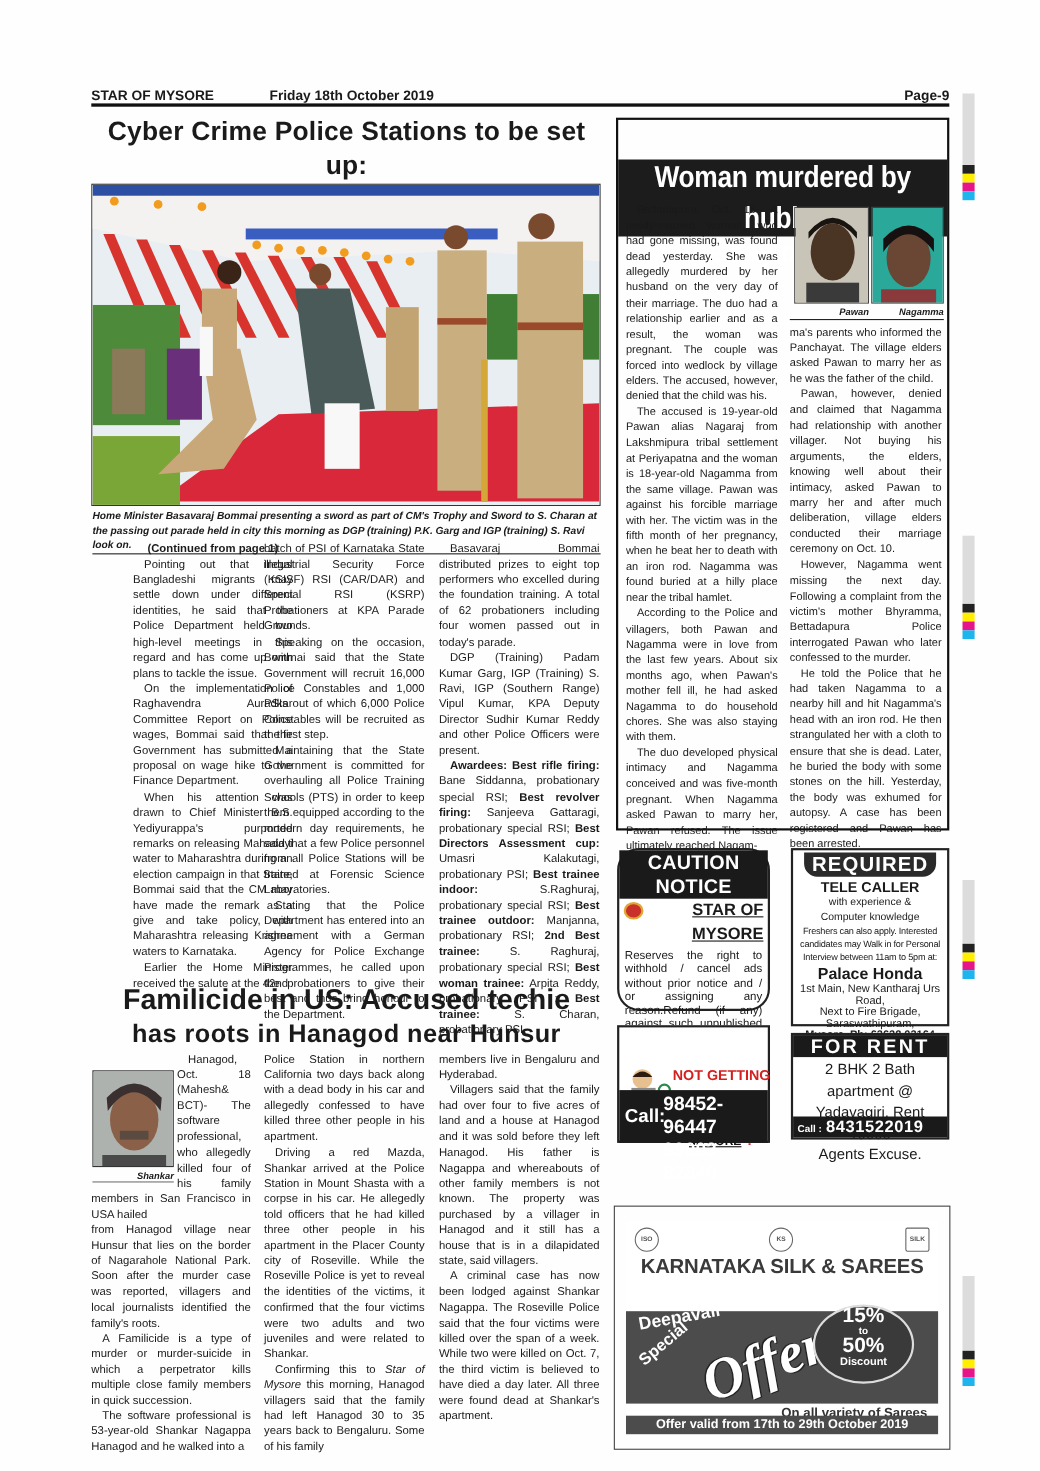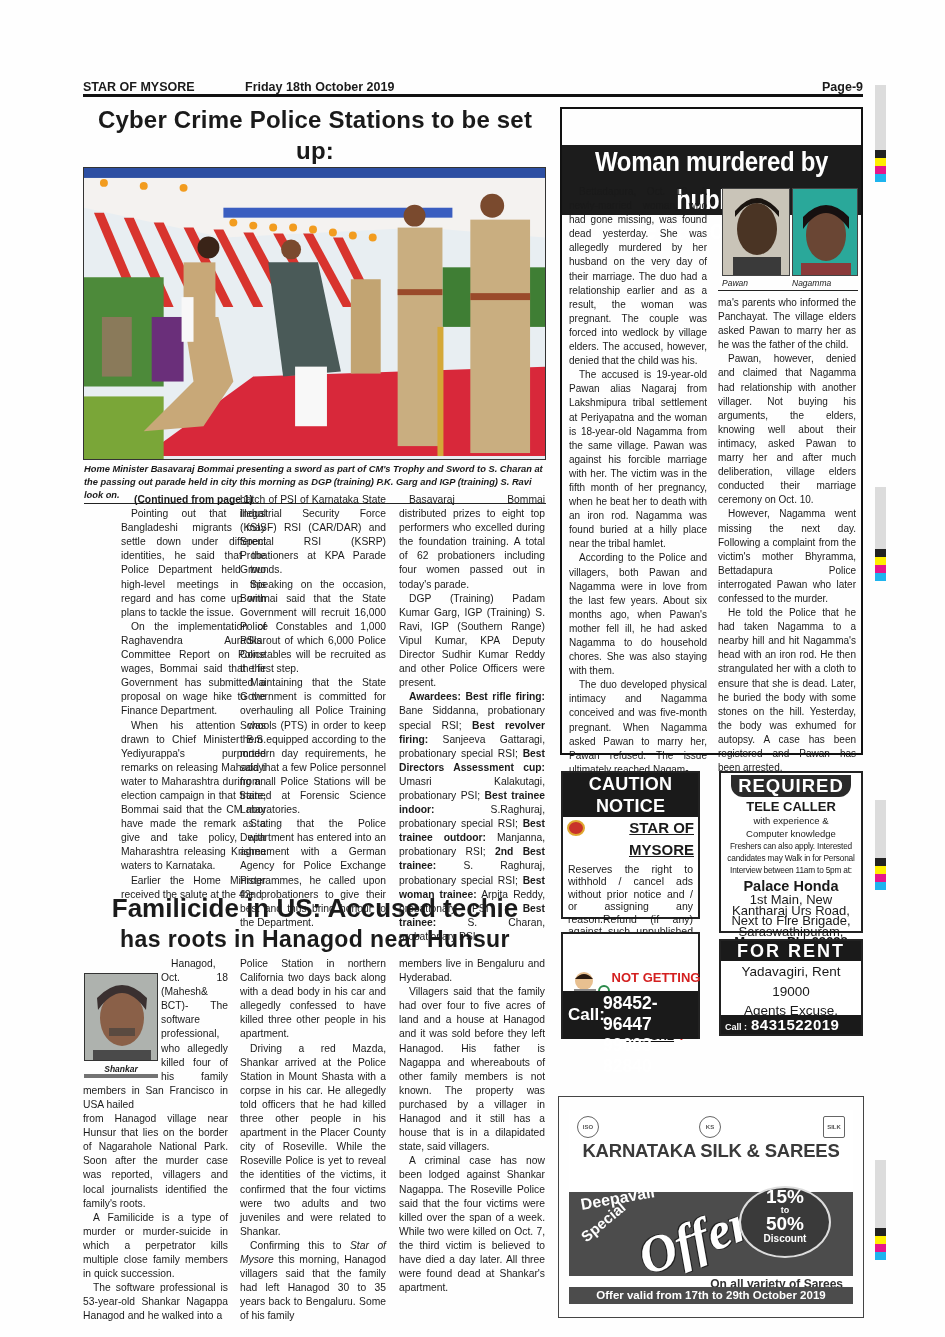--- a/index.html
+++ b/index.html
@@ -33,35 +33,35 @@
 
   .col { position: absolute; font-size: 10.3px; line-height: 14.1px; text-align: justify; }
   .col p { text-indent: 10px; }
   .col .cont { text-align: center; font-weight: bold; text-indent: 0; }
   .col b { font-weight: bold; }
 
   
   #box2 { left: 560px; top: 107px; width: 303px; height: 648px; border: 2px solid #111; }
   #box2 .head { position: absolute; left: 0; top: 0; width: 100%; height: 70px; background: #1c1c1c; color: #fff; text-align: center; font-weight: bold; font-size: 24px; line-height: 33px; padding-top: 2px; letter-spacing: -0.3px; font-family: "Liberation Sans", sans-serif; transform-origin: top center; margin-top: 36px; }
   .portrait { position: absolute; border: 1px solid #444; overflow: hidden; }
-  .portrait-label { position: absolute; font-size: 8.5px; font-style: italic; font-weight: normal; text-align: left; }
+  .portrait-label { position: absolute; font-size: 8.5px; font-style: italic; font-weight: bold; text-align: right; }
 
   
   .ad { position: absolute; border: 2px solid #222; background: #fff; }
   .ad-caution-title { background: #1a1a1a; color: #fff; font-weight: bold; font-size: 18px; text-align: center; line-height: 22px; letter-spacing: 0.2px; }
   .ad-som { font-weight: bold; font-size: 15px; text-decoration: underline; text-align: right; padding-right: 4px; line-height: 22px; }
   .ad-caution-body { font-size: 10.5px; line-height: 12.4px; padding: 2px 5px; text-align: justify; }
   .ad-caution-sign { font-size: 9.5px; font-weight: bold; text-align: right; padding-right: 6px; }
 
   .ad-required-title { margin: 2px 10px 0; background: #2a2a2a; color: #fff; font-weight: bold; font-size: 18.5px; text-align: center; line-height: 22px; border-radius: 0 0 12px 12px; letter-spacing: 1px; }
   .ad-req-role { font-weight: bold; font-size: 13px; text-align: center; line-height: 15px; margin-top: 2px; }
   .ad-req-sub { font-size: 9.5px; text-align: center; line-height: 13px; }
   .ad-req-body { font-size: 8.3px; text-align: center; line-height: 12px; letter-spacing: -0.2px; }
   .ad-req-company { font-weight: bold; font-size: 14.5px; text-align: center; line-height: 18px; margin-top: 1px; }
-  .ad-req-addr { font-size: 13px; text-align: center; line-height: 10.5px; }
+  .ad-req-addr { font-size: 10px; text-align: center; line-height: 10.5px; }
 
   .ad-ng-top { position: absolute; left: 0; top: 0; width: 100%; height: 57px; margin-top: 31px; }
   .ad-ng-text { position: absolute; left: 48px; top: 3px; width: 90px; text-align: center; color: #d42020; font-weight: bold; font-size: 13px; line-height: 19px; }
   .ad-ng-text .som { color: #111; text-decoration: underline; font-size: 11px; }
   .ad-ng-bottom { position: absolute; left: 0; top: 57px; width: 100%; height: 48px; background: #1a1a1a; color: #fff; }
   .ad-ng-call { position: absolute; left: 5px; top: 14px; font-weight: bold; font-size: 17px; }
   .ad-ng-nums { position: absolute; left: 40px; top: 2px; font-weight: bold; font-size: 17.5px; line-height: 21px; }
 
   .ad-rent-title { background: #1a1a1a; color: #fff; font-weight: bold; font-size: 18px; text-align: center; line-height: 20px; letter-spacing: 2px; }
   .ad-rent-body { font-size: 13.5px; text-align: center; line-height: 19.5px; padding-top: 1px; }
@@ -248,21 +248,21 @@
   <div class="portrait-label" style="left:230px; top:169px; width:66px;">Nagamma</div>
   <div class="abs" style="left:156px; top:181px; width:140px; border-top:1px solid #222;"></div>
   <div class="col" style="left:156px; top:187px; width:138px; font-size:10px; line-height:14.1px;">
     <p style="text-indent:0">ma's parents who informed the Panchayat. The village elders asked Pawan to marry her as he was the father of the child.</p>
     <p>Pawan, however, denied and claimed that Nagamma had relationship with another villager. Not buying his arguments, the elders, knowing well about their intimacy, asked Pawan to marry her and after much deliberation, village elders conducted their marriage ceremony on Oct. 10.</p>
     <p>However, Nagamma went missing the next day. Following a complaint from the victim's mother Bhyramma, Bettadapura Police interrogated Pawan who later confessed to the murder.</p>
     <p>He told the Police that he had taken Nagamma to a nearby hill and hit Nagamma's head with an iron rod. He then strangulated her with a cloth to ensure that she is dead. Later, he buried the body with some stones on the hill.  Yesterday, the body was exhumed for autopsy. A case has been registered and Pawan has been arrested.</p>
   </div>
 </div>
 
-<div class="ad" style="left:561px; top:771px; width:139px; height:148px;">
+<div class="ad" style="left:561px; top:771px; width:139px; height:148px;border-radius:20px;">
   <div class="ad-caution-title">CAUTION NOTICE</div>
   <div style="position:relative;">
     <span style="position:absolute; left:4px; top:3px; width:18px; height:16px; border-radius:50%; background:#c8322a; border:2px solid #e0a830;"></span>
     <div class="ad-som">STAR OF MYSORE</div>
   </div>
   <div class="ad-caution-body">Reserves the right to withhold / cancel ads without prior notice and / or assigning any reason.Refund (if any) against such unpublished ads must be claimed at the booking offices.</div>
   <div class="ad-caution-sign">— Management</div>
 </div>
 
 <div class="ad" style="left:719px; top:771px; width:144px; height:162px;">
@@ -299,20 +299,21 @@
     <div class="ad-ng-nums">
       <div>98452-96447</div>
       <div>99003-82840</div>
     </div>
   </div>
 </div>
 
 <div class="ad" style="left:719px; top:939px; width:144px; height:97px;">
   <div class="ad-rent-title">FOR RENT</div>
   <div class="ad-rent-body">
+    <div>2 BHK 2 Bath apartment @</div>
     <div>Yadavagiri, Rent 19000</div>
     <div>Agents Excuse.</div>
   </div>
   <div class="ad-rent-call">
     <span class="l">Call :</span><span class="n">8431522019</span>
   </div>
 </div>
 
 <div id="ad-silk" class="abs">
   <div class="inner">
@@ -344,21 +345,21 @@
 
 <div class="abs" style="left:84px; top:973px; width:74px; height:88px; border:1px solid #333; overflow:hidden;">
   <svg viewBox="0 0 74 88" width="74" height="88">
       <rect width="74" height="88" fill="#aeb2ae"></rect>
       <ellipse cx="37" cy="44" rx="22" ry="28" fill="#8a6048"></ellipse>
       <path d="M13,36 Q37,2 61,36 L62,24 Q37,-2 12,24Z" fill="#3a3030"></path>
       <rect x="24" y="54" width="26" height="8" fill="#5a4a40"></rect>
       <rect x="8" y="76" width="58" height="12" fill="#4a4a4a"></rect>
     </svg>
 </div>
-<div class="abs" style="left:84px; top:1064px; width:74px; font-size:8.5px; font-style:italic; font-weight:bold; text-align:center; border-bottom:4px solid #737373;">Shankar</div>
+<div class="abs" style="left:84px; top:1064px; width:74px; font-size:8.5px; font-style:italic; font-weight:bold; text-align:right; border-bottom:1px solid #737373;">Shankar</div>
 
 <div class="col" style="left:83px; top:957px; width:145px;">
   <div style="float:left; width:78px; height:120px;"></div>
   <p>Hanagod, Oct. 18 (Mahesh&amp; BCT)- The software professional, who allegedly killed four of his family members in San Francisco in USA hailed</p>
   <p style="text-indent:0">from Hanagod village near Hunsur that lies on the border of Nagarahole National Park. Soon after the murder case was reported, villagers and local journalists identified the family's roots.</p>
   <p>A Familicide is a type of murder or murder-suicide in which a perpetrator kills multiple close family members in quick succession.</p>
   <p>The software professional is 53-year-old Shankar Nagappa Hanagod and he walked into a</p>
 </div>
 <div class="col" style="left:240px; top:957px; width:146px;">
   <p style="text-indent:0">Police Station in northern California two days back along with a dead body in his car and allegedly confessed to have killed three other people in his apartment.</p>

